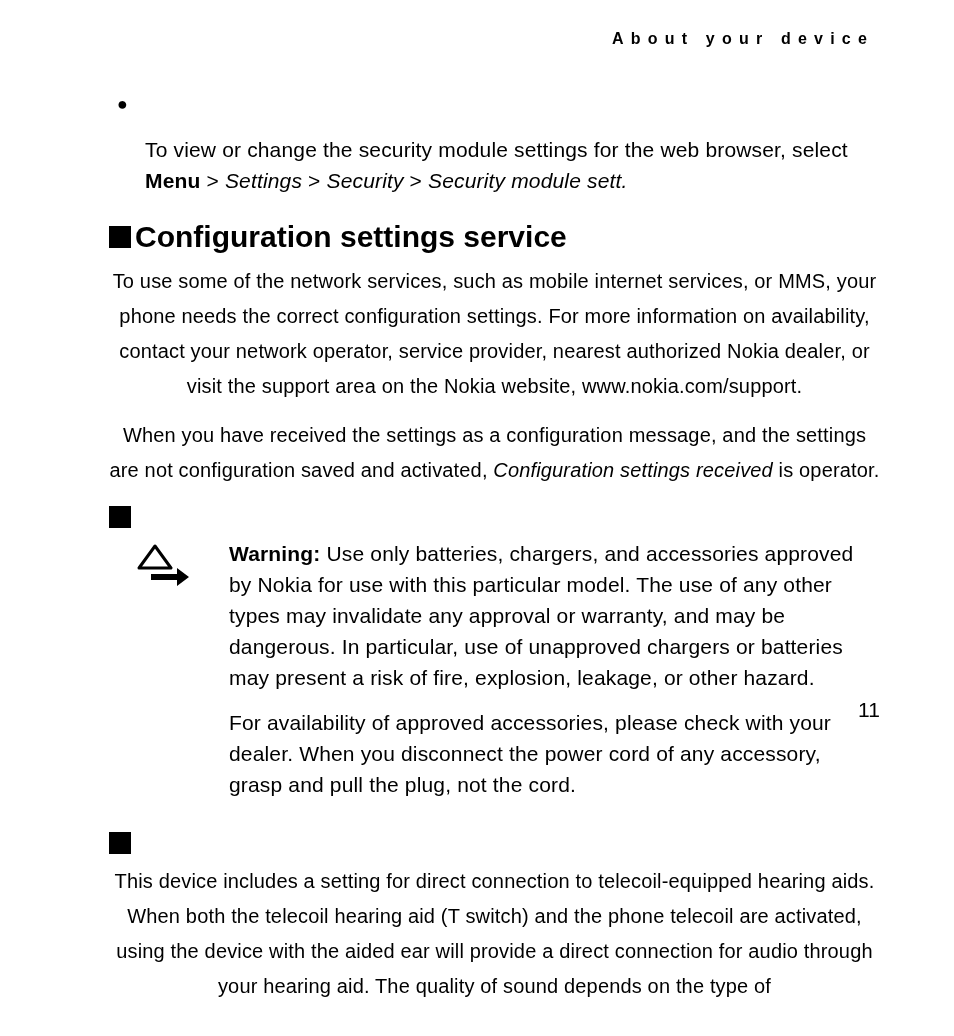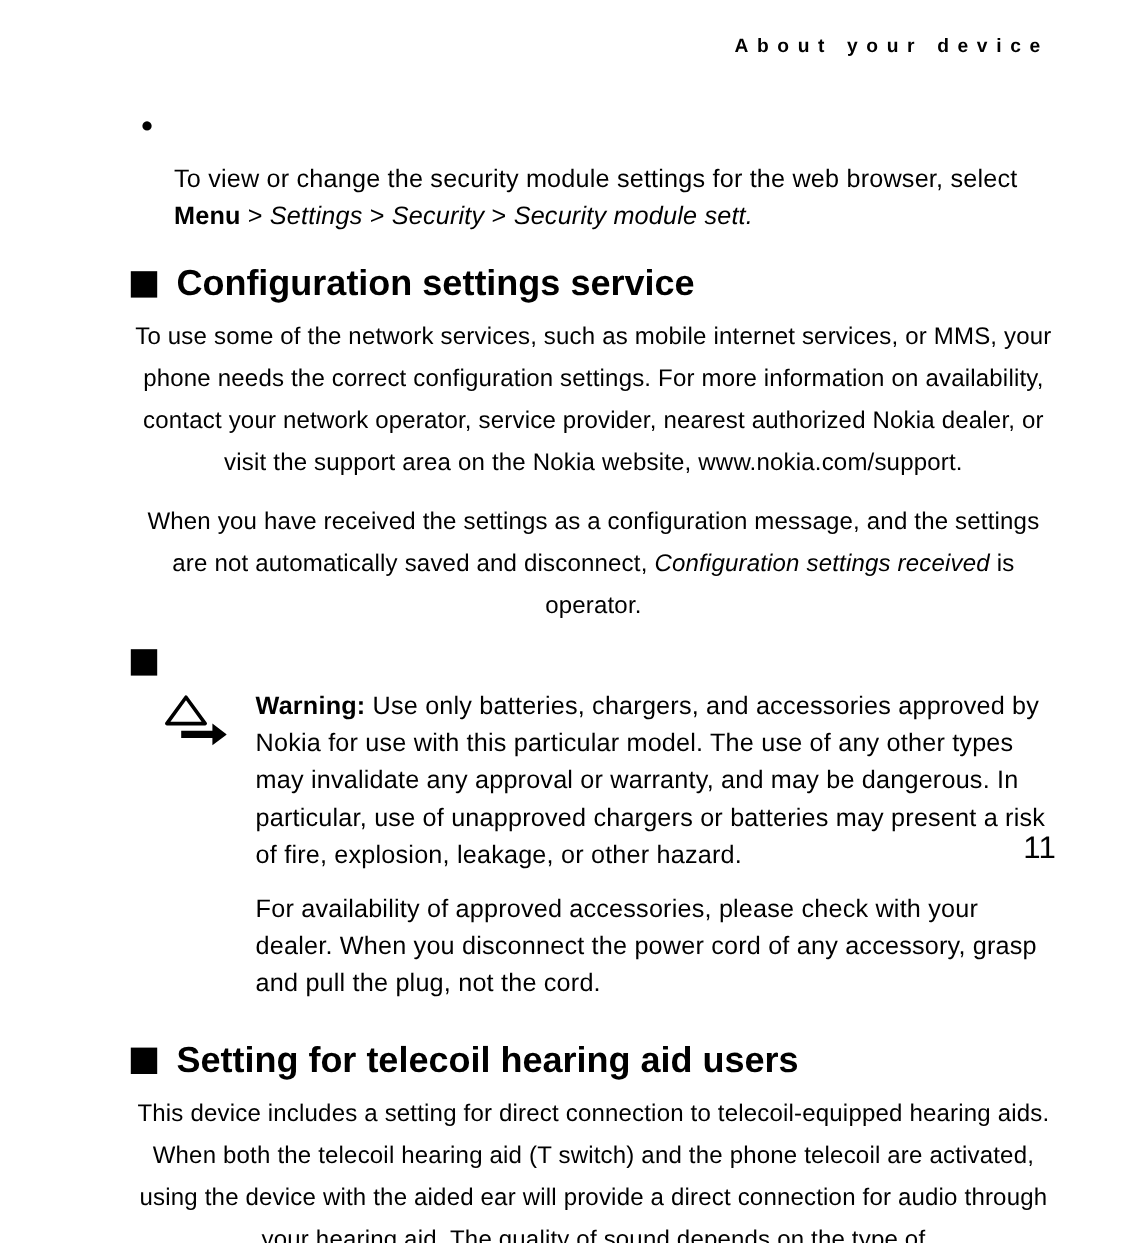--- a/index.html
+++ b/index.html
@@ -43,21 +43,21 @@
       font-weight: 400;
       flex: 1;
       margin-top: 44px;
     }
     .breadcrumb-italic { font-style: italic; }
     .breadcrumb-bold { font-weight: 700; }
 
     h2.section {
       display: flex;
       align-items: center;
-      gap: 16px;
+      gap: 4px;
       font-size: 30px;
       font-weight: 700;
       margin: 18px 0 10px 0;
       letter-spacing: 0;
     }
     .sq {
       width: 22px;
       height: 22px;
       background: #000;
       display: inline-block;
@@ -68,41 +68,41 @@
       line-height: 35px;
       font-weight: 400;
       margin-bottom: 14px;
       text-align: center;
     }
     .i { font-style: italic; }
     .b { font-weight: 700; }
 
     .warn-block {
       display: flex;
-      gap: 24px;
+      gap: 40px;
       margin-bottom: 6px;
     }
     .warn-icon-col {
       flex: 0 0 80px;
       padding-left: 28px;
       padding-top: 6px;
     }
     .warn-icon svg { width: 52px; height: 44px; }
     .warn-text {
       flex: 1;
       font-size: 21px;
       line-height: 31px;
     }
     .warn-text p { margin-bottom: 14px; }
 
     .page-number {
       position: absolute;
       bottom: 30px;
       right: 74px;
-      font-size: 26px;
+      font-size: 21px;
       text-align: right;
     }
   </style>
 </head>
 <body>
 
 <div class="page">
 
   <div class="running-head">About your device</div>
 
@@ -112,21 +112,21 @@
       <span>To view or change the security module settings for the web browser, select </span><span class="breadcrumb-bold">Menu</span><span> &gt; </span><span class="breadcrumb-italic">Settings</span><span> &gt; </span><span class="breadcrumb-italic">Security</span><span> &gt; </span><span class="breadcrumb-italic">Security module sett.</span>
     </div>
   </div>
 
   <h2 class="section">
     <span class="sq"></span>
     <span>Configuration settings service</span>
   </h2>
   <p class="body">To use some of the network services, such as mobile internet services, or MMS, your phone needs the correct configuration settings. For more information on availability, contact your network operator, service provider, nearest authorized Nokia dealer, or visit the support area on the Nokia website, www.nokia.com/support.</p>
   <p class="body">
-    <span>When you have received the settings as a configuration message, and the settings are not automatically saved and disconnect, </span><span class="i">Configuration settings received</span><span> is operator.</span>
+    <span>When you have received the settings as a configuration message, and the settings are not configuration saved and activated, </span><span class="i">Configuration settings received</span><span> is operator.</span>
   </p>
 
   <h2 class="section">
     <span class="sq"></span>
   </h2>
 
   <div class="warn-block">
     <div class="warn-icon-col">
       <span class="warn-icon">
         <svg viewBox="0 0 52 44">
@@ -138,19 +138,18 @@
     <div class="warn-text">
       <p>
         <span class="b">Warning:</span><span> Use only batteries, chargers, and accessories approved by Nokia for use with this particular model. The use of any other types may invalidate any approval or warranty, and may be dangerous. In particular, use of unapproved chargers or batteries may present a risk of fire, explosion, leakage, or other hazard.</span>
       </p>
       <p>For availability of approved accessories, please check with your dealer. When you disconnect the power cord of any accessory, grasp and pull the plug, not the cord.</p>
     </div>
   </div>
 
   <h2 class="section">
     <span class="sq"></span>
-    <span>Setting for telecoil hearing aid users</span>
   </h2>
   <p class="body">This device includes a setting for direct connection to telecoil-equipped hearing aids. When both the telecoil hearing aid (T switch) and the phone telecoil are activated, using the device with the aided ear will provide a direct connection for audio through your hearing aid. The quality of sound depends on the type of</p>
 
   <div class="page-number">11</div>
 
 </div>
 
 </body></html>

